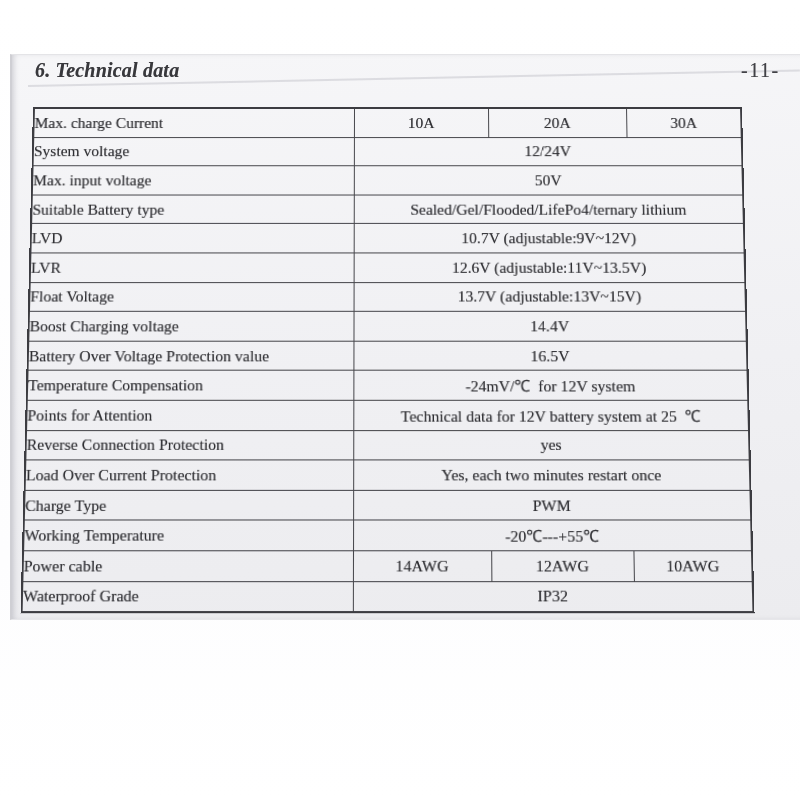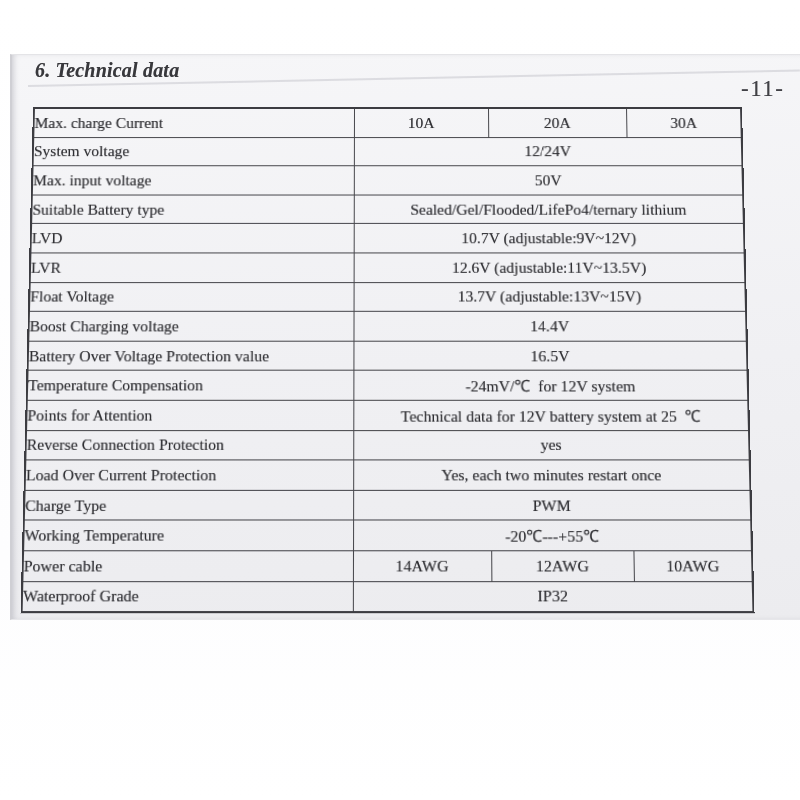--- a/index.html
+++ b/index.html
@@ -48,22 +48,22 @@
     font-size: 20px;
     font-weight: bold;
     font-style: italic;
     letter-spacing: 0.2px;
     color: #38383c;
     text-shadow: 0 0 0.6px rgba(56,56,60,0.55);
   }
   .page-number {
     position: absolute;
     left: 741px;
-    top: 76px;
-    font-size: 23px;
+    top: 59px;
+    font-size: 20px;
     letter-spacing: 1.5px;
     color: #414146;
     text-shadow: 0 0 0.5px rgba(65,65,70,0.5);
   }
   .table-wrap {
     position: absolute;
     left: 33px;
     top: 107px;
     width: 707px;
     transform: perspective(300px) rotateX(1.2deg);

